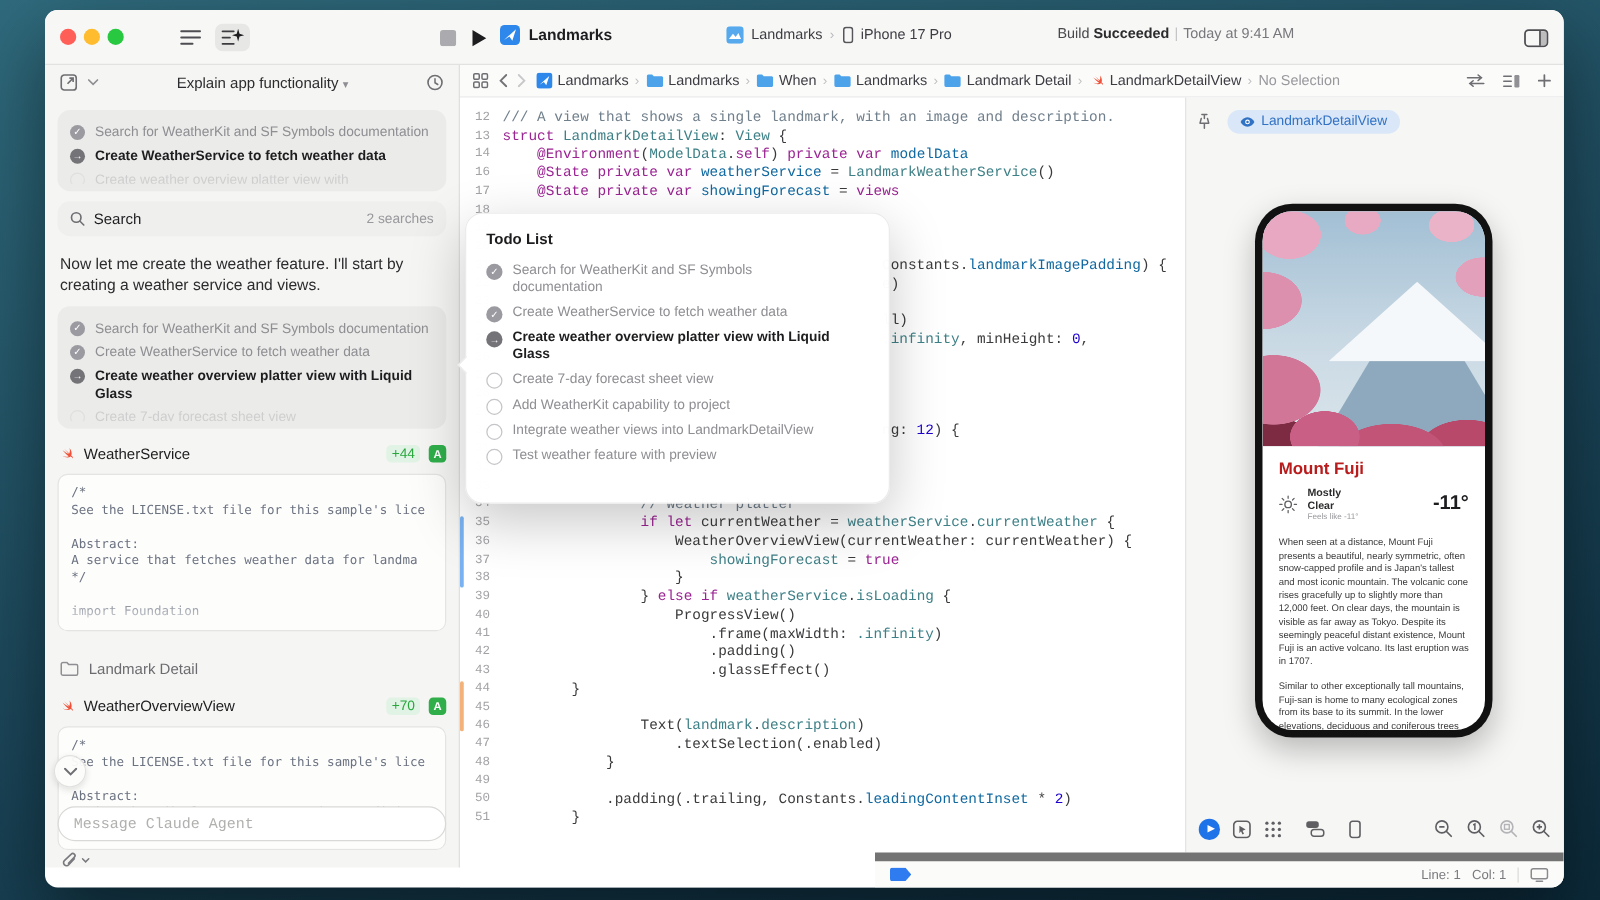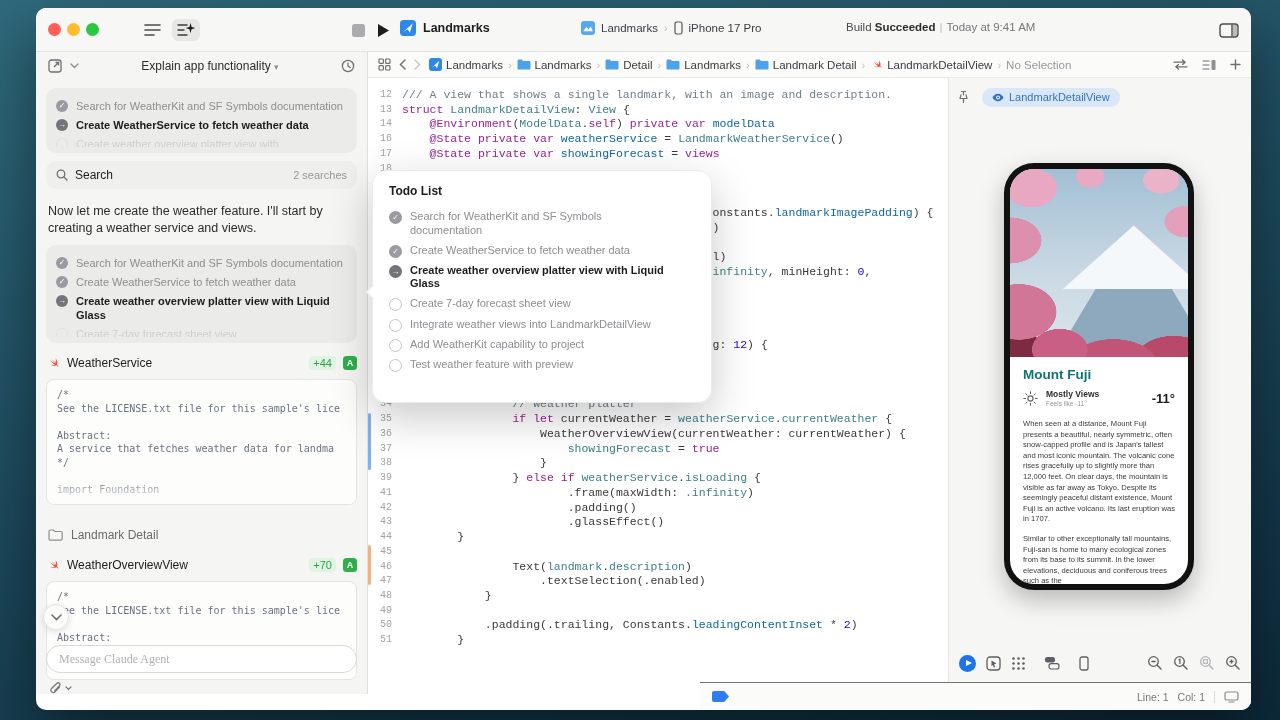--- a/index.html
+++ b/index.html
@@ -42,21 +42,21 @@
   .sb-msg { margin:14px 12px 0; font-size:12.5px; line-height:17px; color:#2c2c2e; }
   .card { margin:10px 10px 0; }
   .card-h { display:flex; align-items:center; gap:7px; height:20px; }
   .card-h .nm { font-size:12px; color:#1d1d1f; flex:1; }
   .addcnt { font-size:11px; color:#27a63c; background:#e1f3e5; border-radius:4px; padding:1px 4px; }
   .abadge { width:14px; height:14px; border-radius:3.5px; background:#2fae4a; color:#fff; font-size:9px; font-weight:bold; text-align:center; line-height:14px; }
   .codecard { margin-top:6px; background:#fdfdfc; border:1px solid #e4e4e2; border-radius:8px; padding:8px 10px; font-family:"DejaVu Sans Mono", monospace; font-size:10px; line-height:13.5px; color:#6b7280; white-space:pre; overflow:hidden; position:relative; }
   .codecard .fade { position:absolute; left:0; right:0; bottom:0; height:26px; background:linear-gradient(transparent,#fdfdfc); }
   .folder-row { margin:20px 12px 0; display:flex; align-items:center; gap:8px; font-size:12px; color:#6c6c70; height:20px; }
   .scrollbtn { position:absolute; left:7px; top:552px; width:26px; height:26px; border-radius:50%; background:rgba(252,252,251,.95); border:1px solid #e1e1df; box-shadow:0 2px 6px rgba(0,0,0,.12); display:flex; align-items:center; justify-content:center; color:#6e6e73; }
-  .msg-input { position:absolute; left:10px; right:10px; top:593px; height:28px; border-radius:14px; border:1px solid #d9d9d7; background:#fff; padding:0 12px; font-size:12px; color:#2c2c2e; font-family:Liberation Serif, serif; }
+  .msg-input { position:absolute; left:10px; right:10px; top:593px; height:28px; border-radius:14px; border:1px solid #d9d9d7; background:#fff; padding:0 12px; font-size:12px; color:#2c2c2e; font-family:Liberation Mono, monospace; }
   .msg-input::placeholder { color:#b0b0ae; }
   .attach-row { position:absolute; left:13px; top:629px; display:flex; align-items:center; gap:3px; color:#7a7a7e; }
 
   
   .editor-region { position:absolute; left:332px; right:0; top:44px; bottom:0; background:#fff; }
   .jumpbar { position:absolute; left:0; right:0; top:0; height:26px; background:#fbfbfa; border-bottom:1px solid #ececeb; display:flex; align-items:center; padding:0 10px; gap:8px; font-size:11.5px; color:#3c3c43; }
   .jb-crumbs { display:flex; align-items:center; gap:5px; flex:1; overflow:hidden; white-space:nowrap; }
   .crumb { display:flex; align-items:center; gap:4px; }
   .crumb .sep { color:#c0c0c3; font-size:11px; padding-left:1px; }
   .crumb.nosel { color:#98989d; }
@@ -83,35 +83,35 @@
     radial-gradient(42px 32px at 12% 10%, #e9a8c2 0 60%, transparent 61%),
     radial-gradient(52px 38px at 0% 38%, #dd8fae 0 60%, transparent 61%),
     radial-gradient(62px 46px at 5% 76%, #d27697 0 60%, transparent 61%),
     radial-gradient(46px 34px at 28% 96%, #c95f85 0 60%, transparent 61%),
     radial-gradient(72px 42px at 58% 104%, #c25577 0 60%, transparent 61%),
     radial-gradient(62px 38px at 92% 101%, #b8496b 0 60%, transparent 61%),
     radial-gradient(50px 32px at 8% 99%, #7c2b42 0 60%, transparent 61%),
     radial-gradient(36px 26px at 99% 28%, #e3a0ba 0 60%, transparent 61%),
     radial-gradient(30px 22px at 85% 6%, #eab3c8 0 60%, transparent 61%),
     radial-gradient(26px 20px at 45% 4%, #e8aac3 0 55%, transparent 56%); }
-  .ph-title { padding:10px 13px 4px; font-size:13.5px; font-weight:bold; color:#0f766e; }
+  .ph-title { padding:10px 13px 4px; font-size:13.5px; font-weight:bold; color:#b91c1c; }
   .weatherrow { display:flex; align-items:center; padding:3px 13px 6px; gap:8px; }
   .wx-main { flex:1; }
   .wx-cond { font-size:8.5px; font-weight:bold; color:#2c2c2e; }
   .wx-feels { font-size:6.5px; color:#98989d; margin-top:1px; }
-  .wx-temp { font-size:13px; font-weight:bold; color:#1d1d1f;margin-left:44px; }
+  .wx-temp { font-size:16px; font-weight:bold; color:#1d1d1f;margin-left:44px; }
   .ph-desc { padding:6px 13px 0; }
   .ph-desc p { font-size:7.6px; line-height:10.6px; color:#3a3a3c; margin-bottom:9px; }
   .cv-toolbar { position:absolute; left:0; right:0; bottom:6px; height:26px; display:flex; align-items:center; padding:0 10px; gap:10px; color:#5f5f63; }
   .cv-toolbar .spacer { flex:1; }
   .playbtn { width:17px; height:17px; border-radius:50%; background:#1e73e8; display:flex; align-items:center; justify-content:center; }
   .playbtn .tri { width:0; height:0; border-left:6px solid #fff; border-top:3.5px solid transparent; border-bottom:3.5px solid transparent; margin-left:2px; }
 
   
-  .statusbar { position:absolute; left:332px; right:0; bottom:0; height:28px; background:#fbfbfa; border-top:1px solid #737373; display:flex; align-items:center; padding:0 12px; }
+  .statusbar { position:absolute; left:332px; right:0; bottom:0; height:28px; background:#fbfbfa; border-top:7px solid #737373; display:flex; align-items:center; padding:0 12px; }
   .bluetag { width:17px; height:11px; background:#2f7bf0; clip-path:polygon(0 0,72% 0,100% 50%,72% 100%,0 100%); border-radius:2px; }
   .sb-right { margin-left:auto; display:flex; align-items:center; gap:9px; font-size:10.5px; color:#7a7a7e; }
   .vsep { width:1px; height:12px; background:#dcdcda; }
 
   
   .popover { position:absolute; left:336px; top:162px; width:340px; height:233px; background:rgba(255,255,255,.98); border:1px solid #ebebeb; border-radius:14px; box-shadow:0 14px 44px rgba(0,0,0,.22); padding:13px 16px; z-index:50; }
   .popover .tail { position:absolute; left:-5px; top:116px; width:10px; height:10px; background:#fff; transform:rotate(45deg); border-left:1px solid #ebebeb; border-bottom:1px solid #ebebeb; }
   .pop-title { font-size:12px; font-weight:bold; color:#1d1d1f; margin-bottom:9px; }
   .pop-list .todo-row { font-size:11px; line-height:13.5px; padding:3.2px 0; }
   .pop-list .todo-row span { max-width:262px; }
@@ -377,21 +377,21 @@
             </span>
             <span>Landmarks</span>
             <span class="sep">›</span>
           </span>
           <span class="crumb">
             <span>
               <svg width="14" height="11" viewBox="0 0 14 11">
                 <path d="M.5 1.8 C.5 1.1 1 .5 1.7.5 h3 l1.3 1.4 h6.3 c.7 0 1.2.6 1.2 1.3 v6 c0 .7-.5 1.3-1.2 1.3 H1.7 C1 10.5.5 9.9.5 9.2 Z" fill="#4da3ea"></path>
               </svg>
             </span>
-            <span>Detail</span>
+            <span>When</span>
             <span class="sep">›</span>
           </span>
           <span class="crumb">
             <span>
               <svg width="14" height="11" viewBox="0 0 14 11">
                 <path d="M.5 1.8 C.5 1.1 1 .5 1.7.5 h3 l1.3 1.4 h6.3 c.7 0 1.2.6 1.2 1.3 v6 c0 .7-.5 1.3-1.2 1.3 H1.7 C1 10.5.5 9.9.5 9.2 Z" fill="#4da3ea"></path>
               </svg>
             </span>
             <span>Landmarks</span>
             <span class="sep">›</span>
@@ -469,20 +469,21 @@
           <div class="cl"><span class="ln">30</span><span><span class="tk-p">                                            </span><span class="tk-p">ng: </span><span class="tk-n">12</span><span class="tk-p">) {</span></span></div>
           <div class="cl"><span class="ln">31</span><span></span></div>
           <div class="cl"><span class="ln">32</span><span></span></div>
           <div class="cl"><span class="ln">33</span><span></span></div>
           <div class="cl"><span class="ln">34</span><span><span class="tk-p">                </span><span class="tk-c">// Weather platter</span></span></div>
           <div class="cl"><span class="ln">35</span><span><span class="tk-p">                </span><span class="tk-k">if</span><span class="tk-p"> </span><span class="tk-k">let</span><span class="tk-p"> currentWeather = </span><span class="tk-t">weatherService</span><span class="tk-p">.</span><span class="tk-t">currentWeather</span><span class="tk-p"> {</span></span></div>
           <div class="cl"><span class="ln">36</span><span><span class="tk-p">                    </span><span class="tk-p">WeatherOverviewView(currentWeather: currentWeather) {</span></span></div>
           <div class="cl"><span class="ln">37</span><span><span class="tk-p">                        </span><span class="tk-t">showingForecast</span><span class="tk-p"> = </span><span class="tk-k">true</span></span></div>
           <div class="cl"><span class="ln">38</span><span><span class="tk-p">                    </span><span class="tk-p">}</span></span></div>
           <div class="cl"><span class="ln">39</span><span><span class="tk-p">                </span><span class="tk-p">} </span><span class="tk-k">else</span><span class="tk-p"> </span><span class="tk-k">if</span><span class="tk-p"> </span><span class="tk-t">weatherService</span><span class="tk-p">.</span><span class="tk-t">isLoading</span><span class="tk-p"> {</span></span></div>
+          <div class="cl"><span class="ln">40</span><span><span class="tk-p">                    </span><span class="tk-p">ProgressView()</span></span></div>
           <div class="cl"><span class="ln">41</span><span><span class="tk-p">                        </span><span class="tk-p">.frame(maxWidth: </span><span class="tk-t">.infinity</span><span class="tk-p">)</span></span></div>
           <div class="cl"><span class="ln">42</span><span><span class="tk-p">                        </span><span class="tk-p">.padding()</span></span></div>
           <div class="cl"><span class="ln">43</span><span><span class="tk-p">                        </span><span class="tk-p">.glassEffect()</span></span></div>
           <div class="cl"><span class="ln">44</span><span><span class="tk-p">        </span><span class="tk-p">}</span></span></div>
           <div class="cl"><span class="ln">45</span><span></span></div>
           <div class="cl"><span class="ln">46</span><span><span class="tk-p">                </span><span class="tk-p">Text(</span><span class="tk-t">landmark</span><span class="tk-p">.</span><span class="tk-t">description</span><span class="tk-p">)</span></span></div>
           <div class="cl"><span class="ln">47</span><span><span class="tk-p">                    </span><span class="tk-p">.textSelection(.enabled)</span></span></div>
           <div class="cl"><span class="ln">48</span><span><span class="tk-p">            </span><span class="tk-p">}</span></span></div>
           <div class="cl"><span class="ln">49</span></div>
           <div class="cl"><span class="ln">50</span><span><span class="tk-p">            </span><span class="tk-p">.padding(.trailing, Constants.</span><span class="tk-v">leadingContentInset</span><span class="tk-p"> * </span><span class="tk-n">2</span><span class="tk-p">)</span></span></div>
@@ -529,21 +530,21 @@
                     <line x1=".8" y1="7.5" x2="2.6" y2="7.5"></line>
                     <line x1="12.4" y1="7.5" x2="14.2" y2="7.5"></line>
                     <line x1="2.7" y1="2.7" x2="4" y2="4"></line>
                     <line x1="11" y1="11" x2="12.3" y2="12.3"></line>
                     <line x1="2.7" y1="12.3" x2="4" y2="11"></line>
                     <line x1="11" y1="4" x2="12.3" y2="2.7"></line>
                   </g>
                 </svg>
               </span>
             <span class="wx-main">
-              <div class="wx-cond">Mostly Views</div>
+              <div class="wx-cond">Mostly Clear</div>
               <div class="wx-feels">Feels like -11°</div>
             </span>
             <span class="wx-temp">-11°</span>
           </div>
           <div class="ph-desc" id="phone-desc">
               <p>When seen at a distance, Mount Fuji presents a beautiful, nearly symmetric, often snow-capped profile and is Japan's tallest and most iconic mountain. The volcanic cone rises gracefully up to slightly more than 12,000 feet. On clear days, the mountain is visible as far away as Tokyo. Despite its seemingly peaceful distant existence, Mount Fuji is an active volcano. Its last eruption was in 1707.</p>
               <p>Similar to other exceptionally tall mountains, Fuji-san is home to many ecological zones from its base to its summit. In the lower elevations, deciduous and coniferous trees such as the</p>
             </div>
         </div>
       </div>
@@ -647,25 +648,25 @@
         <div class="todo-row active">
           <span class="tic active"></span>
           <span>Create weather overview platter view with Liquid Glass</span>
         </div>
         <div class="todo-row open">
           <span class="tic open"></span>
           <span>Create 7-day forecast sheet view</span>
         </div>
         <div class="todo-row open">
           <span class="tic open"></span>
-          <span>Integrate weather views into LandmarkDetailView</span>
+          <span>Add WeatherKit capability to project</span>
         </div>
         <div class="todo-row open">
           <span class="tic open"></span>
-          <span>Add WeatherKit capability to project</span>
+          <span>Integrate weather views into LandmarkDetailView</span>
         </div>
         <div class="todo-row open">
           <span class="tic open"></span>
           <span>Test weather feature with preview</span>
         </div>
       </div>
   </div>
 
 </div>
 

